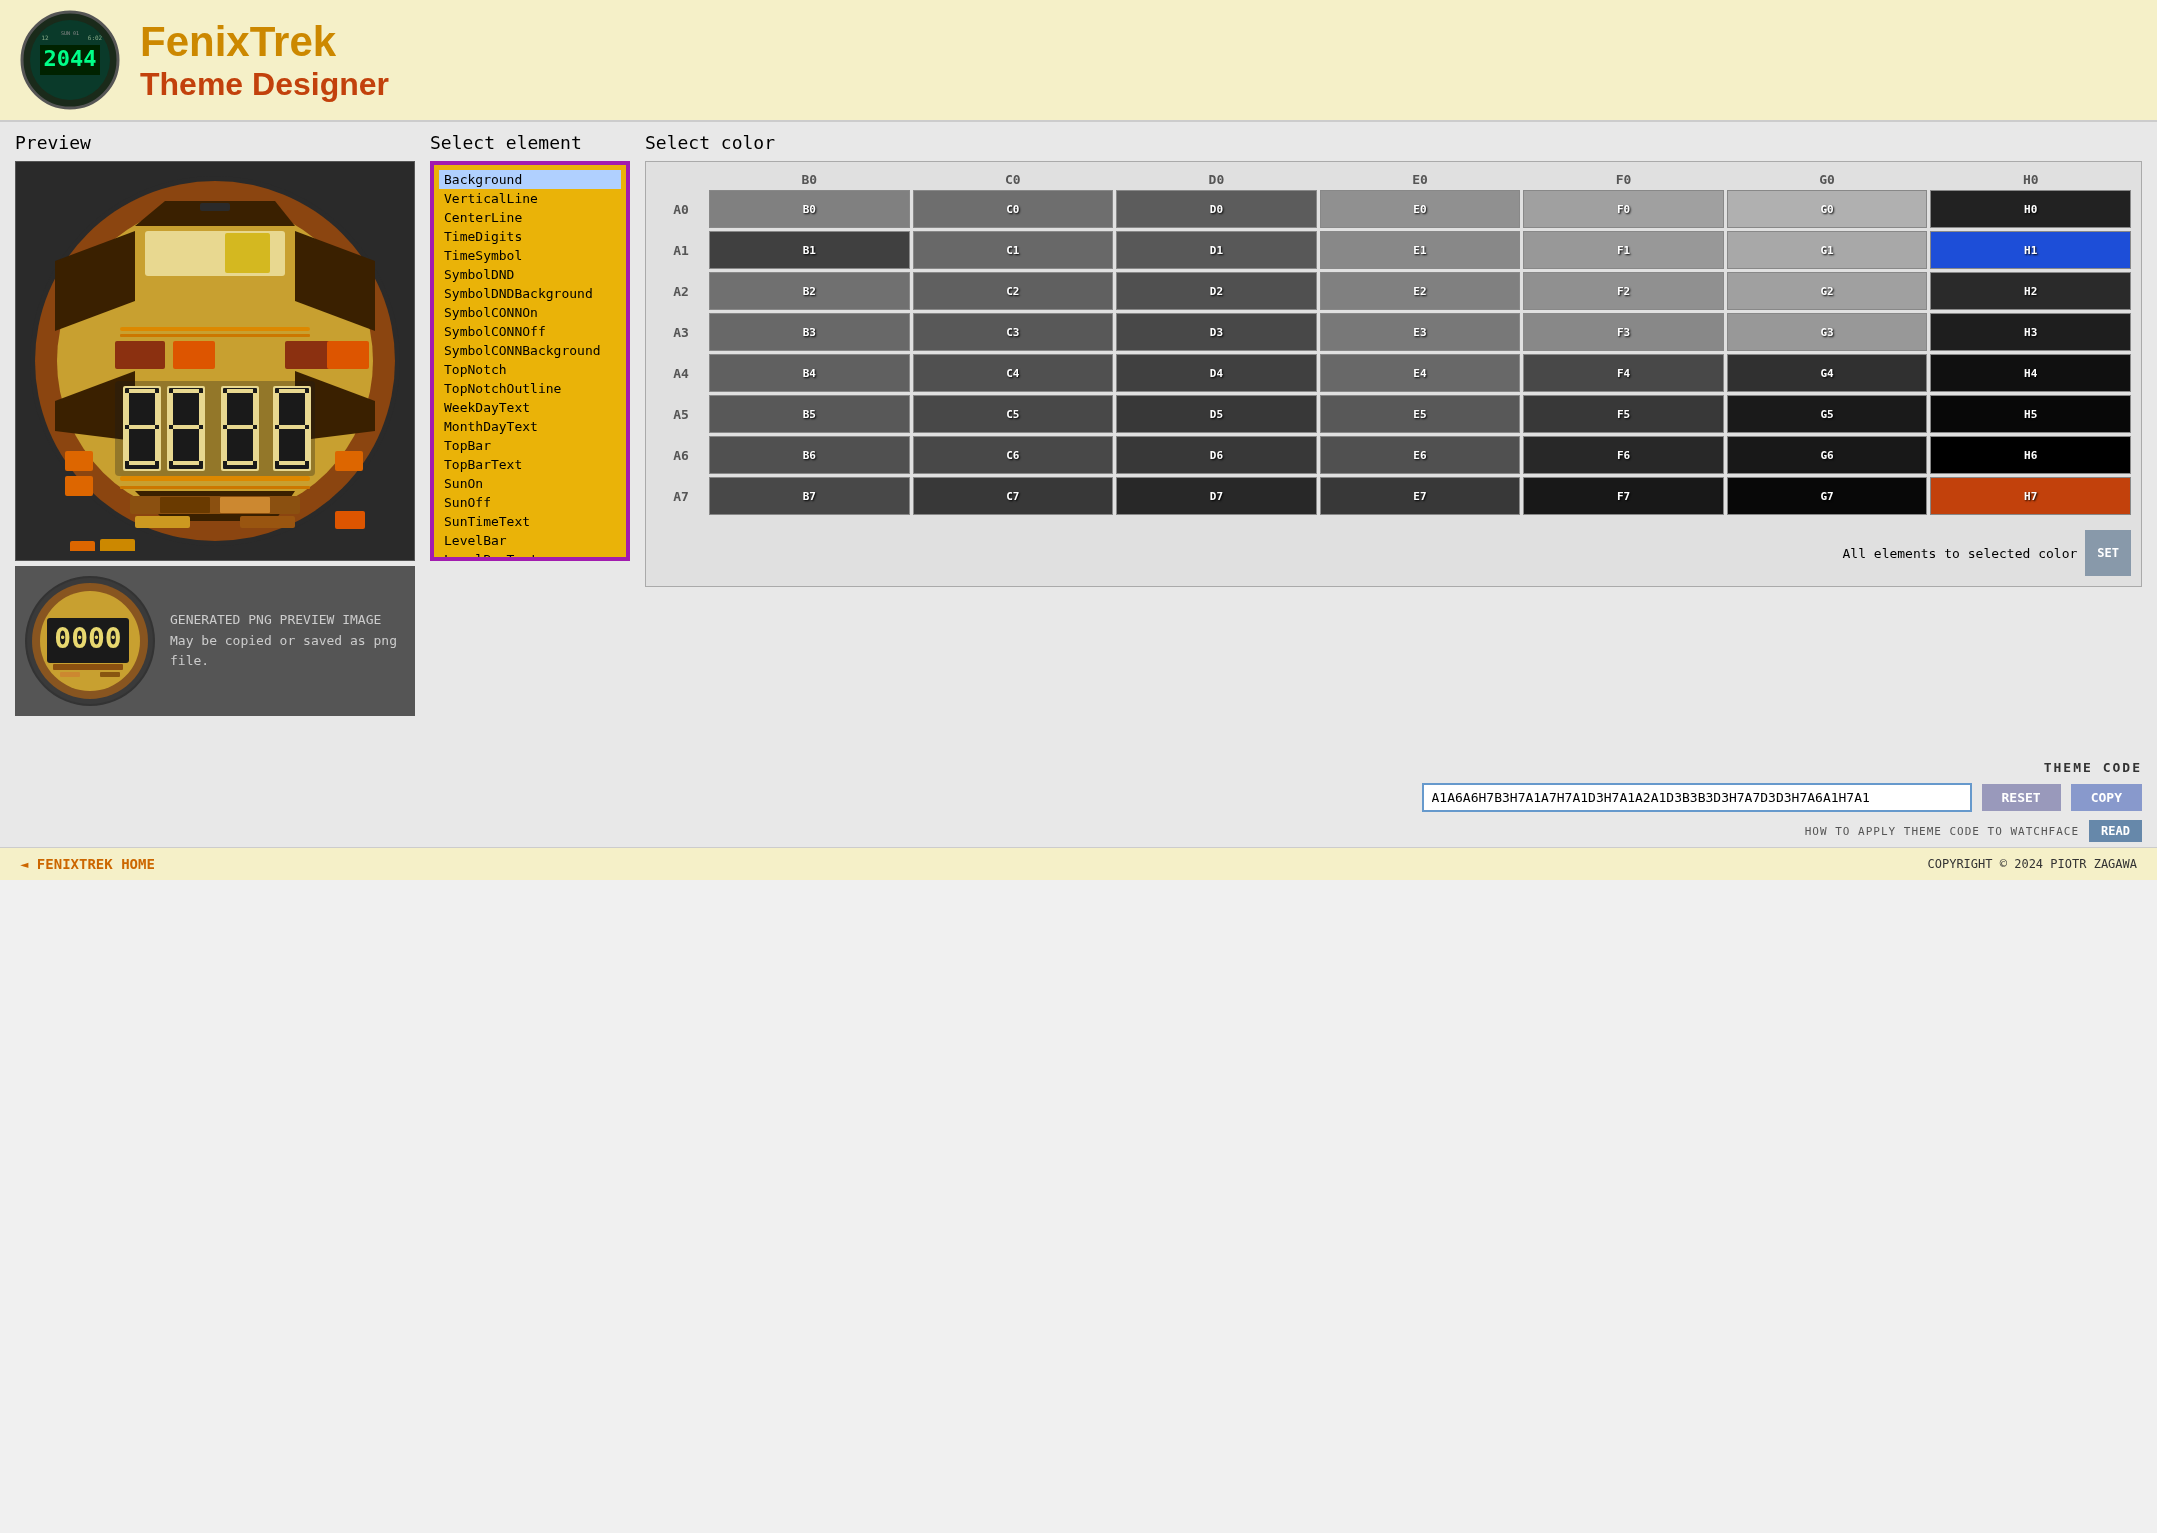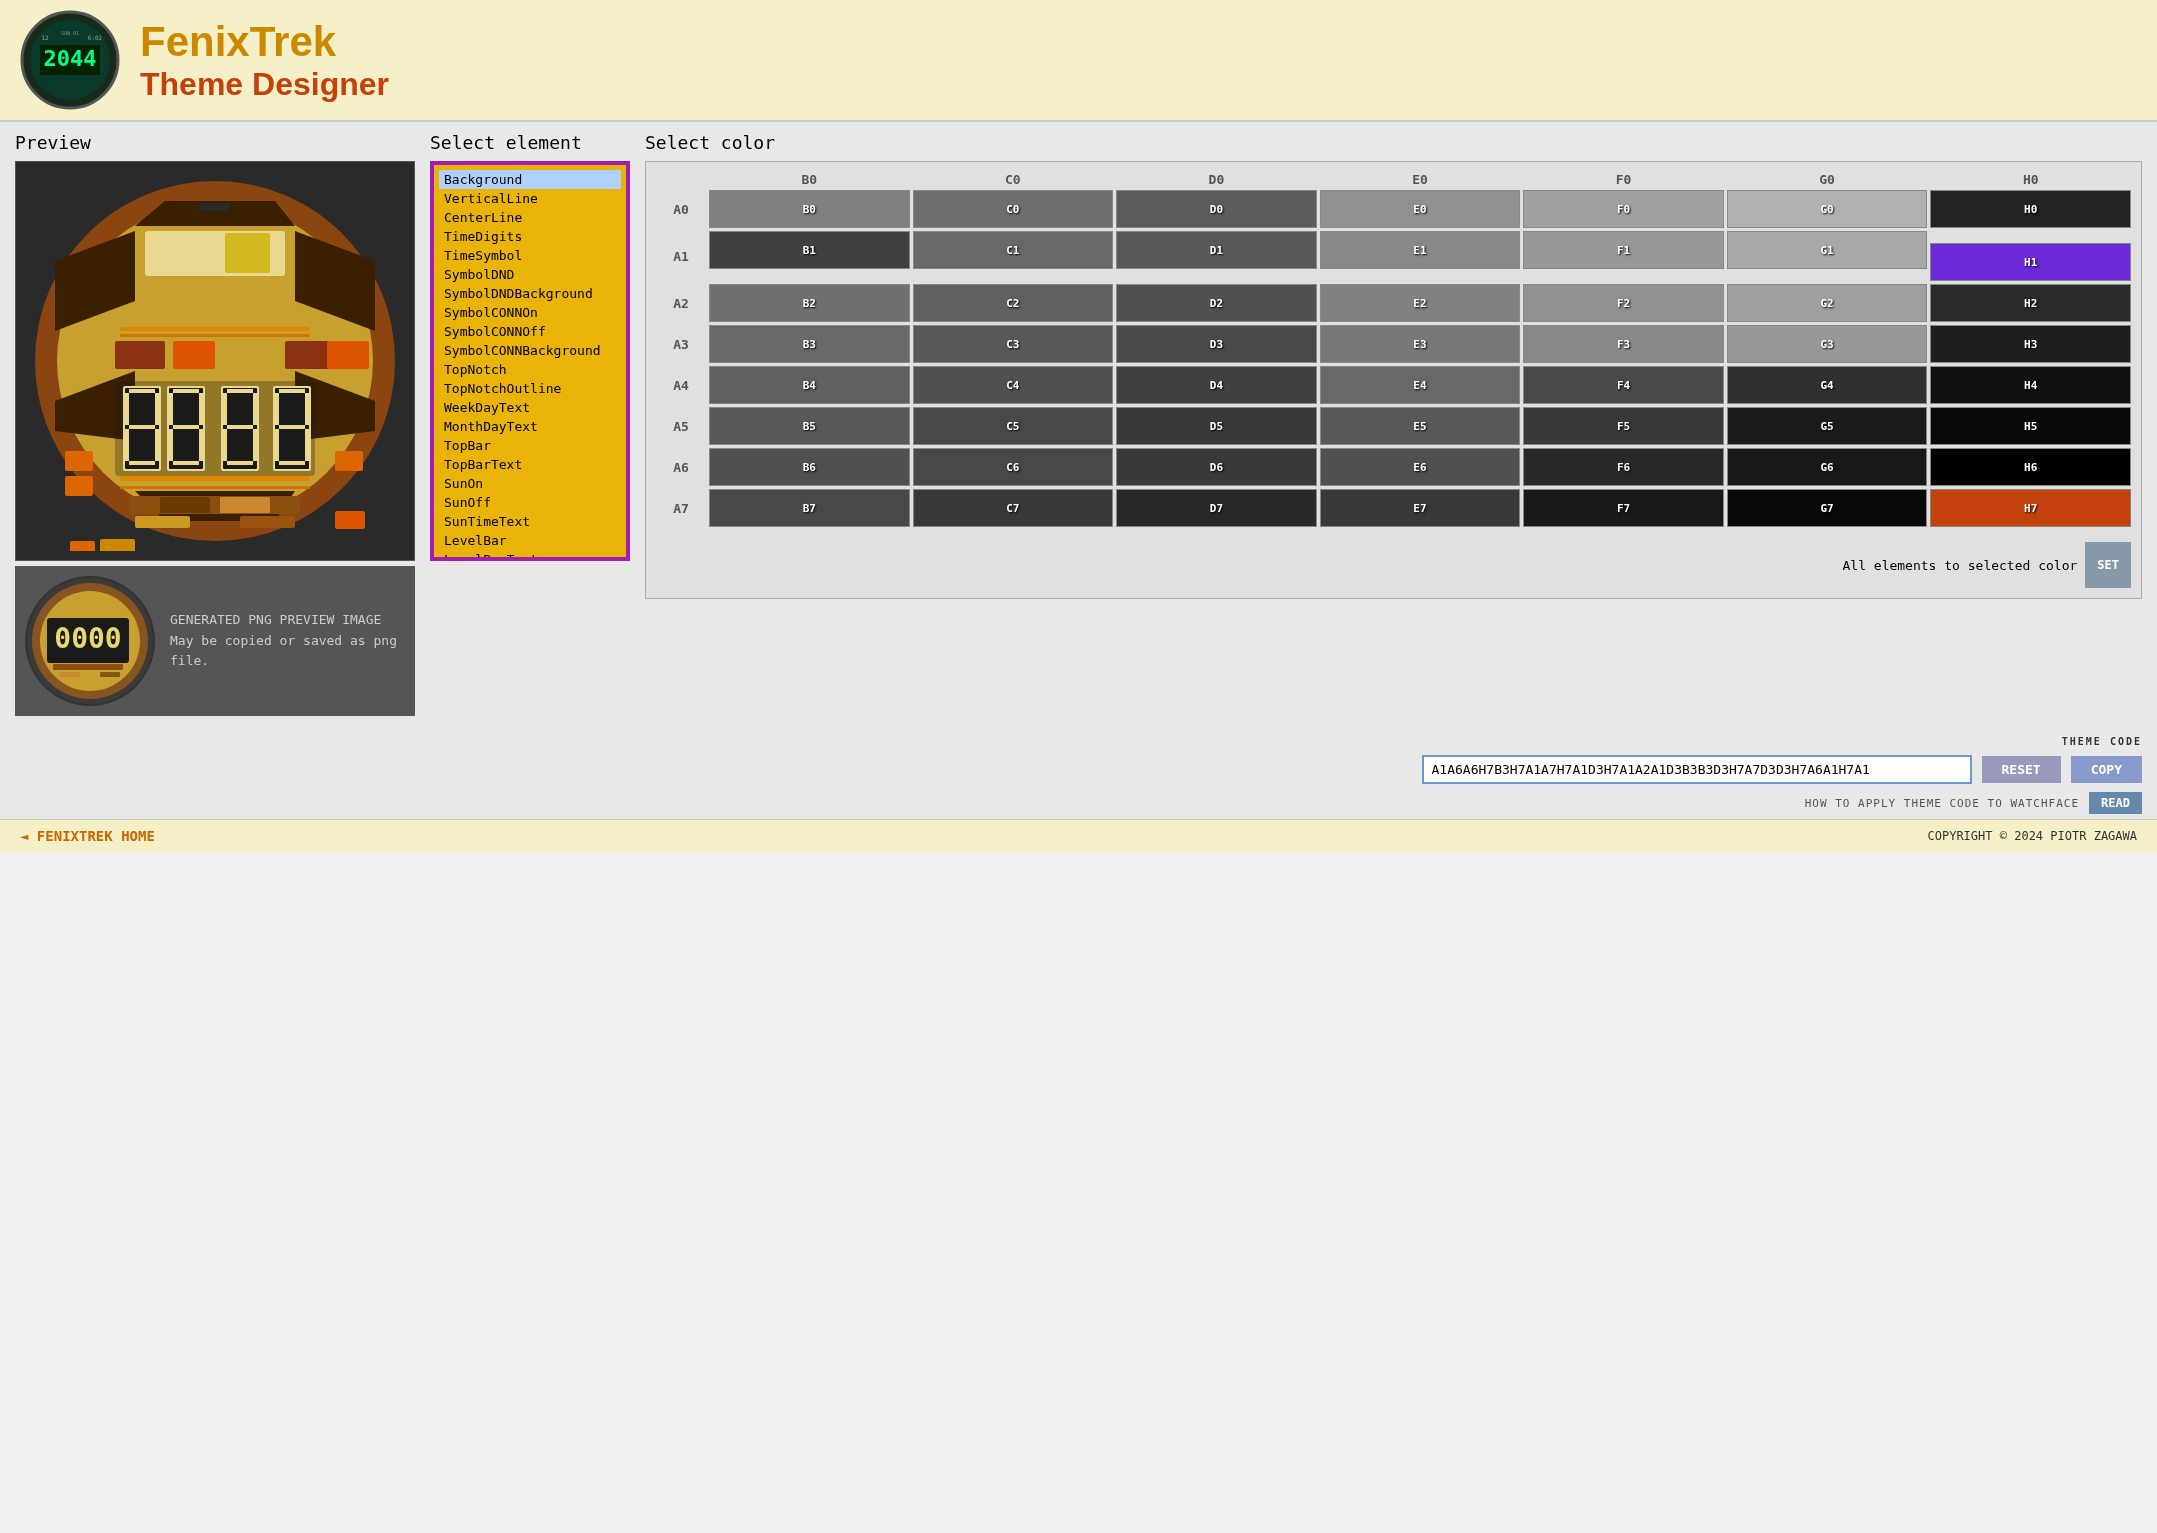--- a/index.html
+++ b/index.html
@@ -175,24 +175,25 @@
     #bottom-section {
       background: #e8e8e8;
       padding: 10px 15px 5px 15px;
       display: flex;
       flex-direction: column;
       align-items: flex-end;
       gap: 8px;
     }
     #theme-code-label {
       font-family: monospace;
-      font-size: 10px;
+      font-size: 13px;
       font-weight: bold;
       letter-spacing: 2px;
       color: #333;
+      margin-top: 24px;
     }
     #theme-code-row {
       display: flex;
       align-items: center;
       gap: 10px;
     }
     #theme-code-input {
       width: 550px;
       font-family: monospace;
       font-size: 13px;
@@ -451,21 +452,21 @@
           <div class="color-cell" style="background: rgb(160, 160, 160);">F0</div>
           <div class="color-cell" style="background: rgb(176, 176, 176);">G0</div>
           <div class="color-cell" style="background: rgb(34, 34, 34);">H0</div>
           <div class="color-row-label">A1</div>
           <div class="color-cell" style="background: #404040;">B1</div>
           <div class="color-cell" style="background: rgb(104, 104, 104);">C1</div>
           <div class="color-cell" style="background: rgb(88, 88, 88);">D1</div>
           <div class="color-cell" style="background: rgb(136, 136, 136);">E1</div>
           <div class="color-cell" style="background: rgb(152, 152, 152);">F1</div>
           <div class="color-cell" style="background: rgb(168, 168, 168);">G1</div>
-          <div class="color-cell" style="background: #6d28d9; margin-top: 12px;">H1</div>
+          <div class="color-cell" style="background: #1d4ed8;">H1</div>
           <div class="color-row-label">A2</div>
           <div class="color-cell" style="background: rgb(112, 112, 112);">B2</div>
           <div class="color-cell" style="background: rgb(96, 96, 96);">C2</div>
           <div class="color-cell" style="background: rgb(80, 80, 80);">D2</div>
           <div class="color-cell" style="background: rgb(128, 128, 128);">E2</div>
           <div class="color-cell" style="background: rgb(144, 144, 144);">F2</div>
           <div class="color-cell" style="background: rgb(160, 160, 160);">G2</div>
           <div class="color-cell" style="background: rgb(42, 42, 42);">H2</div>
           <div class="color-row-label">A3</div>
           <div class="color-cell" style="background: rgb(104, 104, 104);">B3</div>

